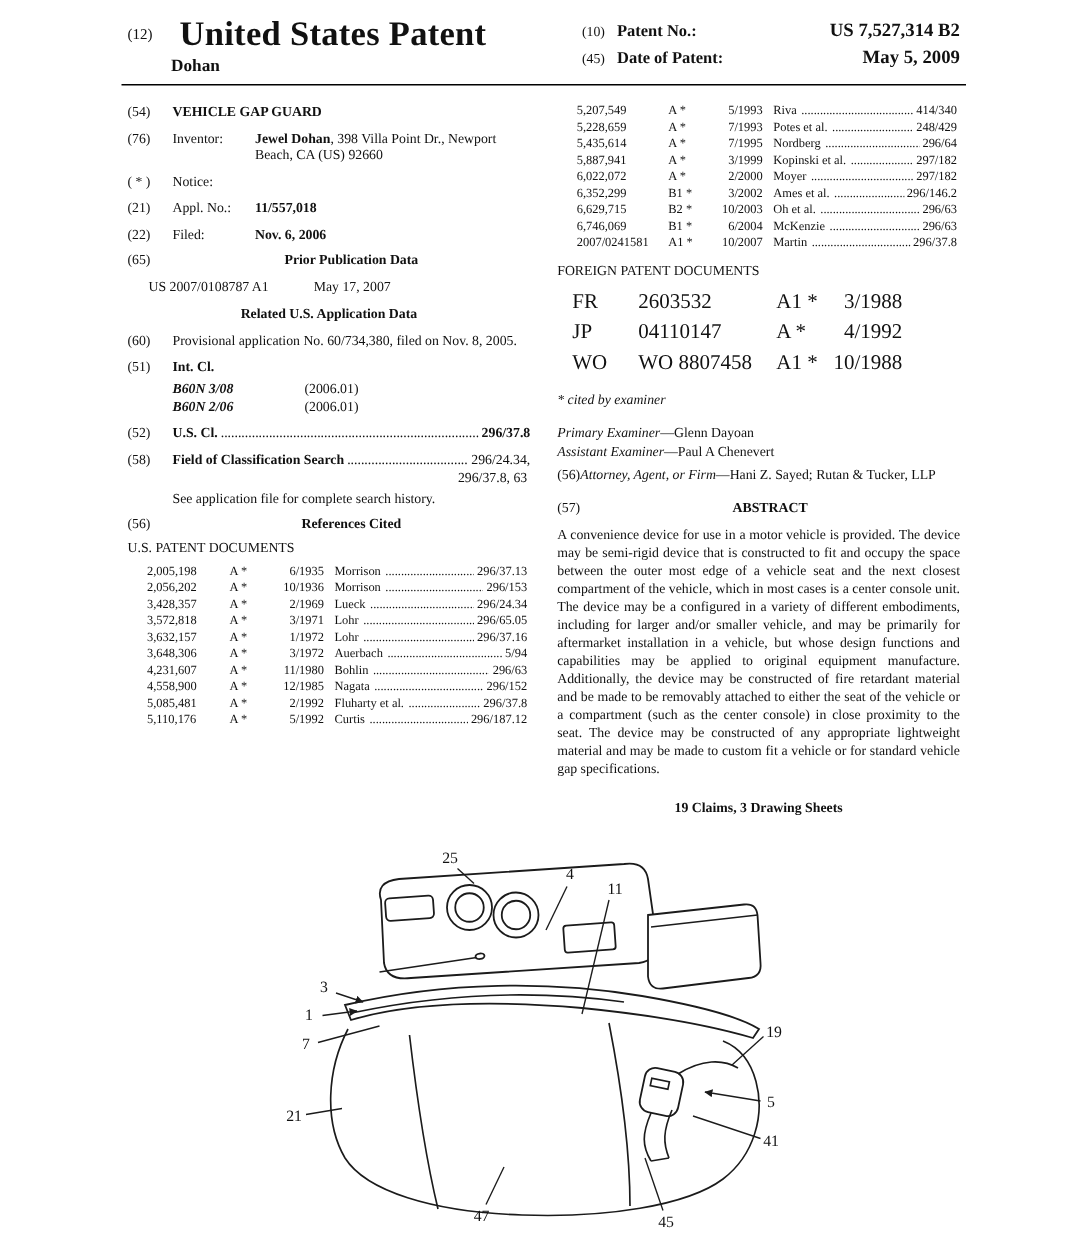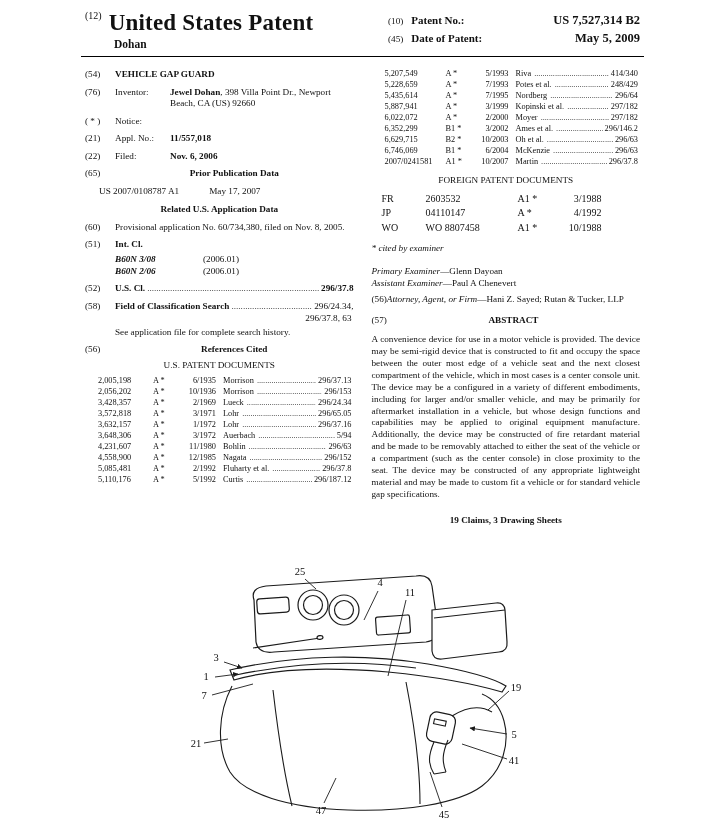--- a/index.html
+++ b/index.html
@@ -1,21 +1,21 @@
 <!DOCTYPE html>
 <html><head>
 <meta charset="utf-8">
 <style>
   html,body{margin:0;padding:0}
   body{background:#ffffff;font-family:"Liberation Serif",serif;color:#111}
   .page{position:relative;width:728px;height:826px;overflow:hidden;background:#fff;
         padding:10px 88px 0 85px;box-sizing:border-box}
   
   .hdr{display:flex;justify-content:space-between;align-items:flex-start}
-  .t-row{display:flex;align-items:flex-start;gap:7px}
+  .t-row{display:flex;align-items:center;gap:18px}
   .code{font-size:9.2px;flex:none}
   .t-row .code{font-size:10px}
   .main-title{font-size:23px;font-weight:bold;margin:0;letter-spacing:.2px}
   .surname{font-weight:bold;font-size:11.5px;margin-left:29px;margin-top:2px}
   .hdr-right{width:252px;padding-top:3px}
   .hdr-right .row{display:flex;align-items:baseline;margin-bottom:3px}
   .hdr-right .lab{font-weight:bold;font-size:11px;margin-left:8px}
   .hdr-right .val{font-weight:bold;margin-left:auto;font-size:12.5px}
   .rule{border:0;border-top:1.6px solid #000;margin:6px -4px 0 -4px}
   
@@ -23,38 +23,38 @@
   .col{flex:1;min-width:0}
   .blk{display:flex;margin-bottom:6px}
   .blk .code{width:30px}
   .lab2{width:55px;flex:none}
   .flex1{flex:1;min-width:0}
   .bold{font-weight:bold}
   .it{font-style:italic}
   .bi{font-weight:bold;font-style:italic}
   .center-h{flex:1;text-align:center;font-weight:bold}
   .h-center{text-align:center;font-weight:bold;margin-bottom:6px}
-  .h-center-plain{text-align:center;margin-bottom:5px}
+  .h-center-plain{text-align:left;margin-bottom:5px}
   .pub-line{display:flex;gap:30px;padding-left:14px;margin-bottom:7px}
   .intcl-row{display:flex;padding-left:30px;line-height:1.35}
   .intcl-row .cls{width:88px;flex:none}
   .dots{flex:1;overflow:hidden;white-space:nowrap;min-width:8px;margin:0 2px}
   .dots::after{content:"...................................................................................."}
   .right-num{text-align:right;margin-bottom:2px;padding-right:2px}
   .note-line{padding-left:30px;margin-bottom:6px}
   
   .cite{padding-left:13px;padding-right:2px;margin-bottom:6px;font-size:8.3px}
   .cite-row{display:flex;align-items:center;line-height:1.32}
   .c-num{width:55px;flex:none}
   .c-kind{width:25px;flex:none}
   .c-date{width:38px;flex:none;text-align:right;margin-right:7px}
   .c-name{flex:none;padding-right:1px}
   .c-cls{flex:none}
   .cite--right .c-num{width:61px}
-  .foreign{padding-left:10px;margin-bottom:8px;font-size:10px}
+  .foreign{padding-left:10px;margin-bottom:8px;font-size:14px}
   .f-row{display:flex;line-height:1.45}
   .f-country{width:44px;flex:none}
   .f-number{width:92px;flex:none}
   .f-kind{width:36px;flex:none}
   .f-date{width:48px;flex:none;text-align:right}
   .cited-note{font-style:italic;margin:8px 0 10px 0}
   .exam{line-height:1.35}
   .attorney{display:flex;margin-top:4px;margin-bottom:10px}
   .abstract-h{display:flex;margin:8px 0 7px 0}
   .abstract-txt{text-align:justify;line-height:1.3;font-size:9.2px}

